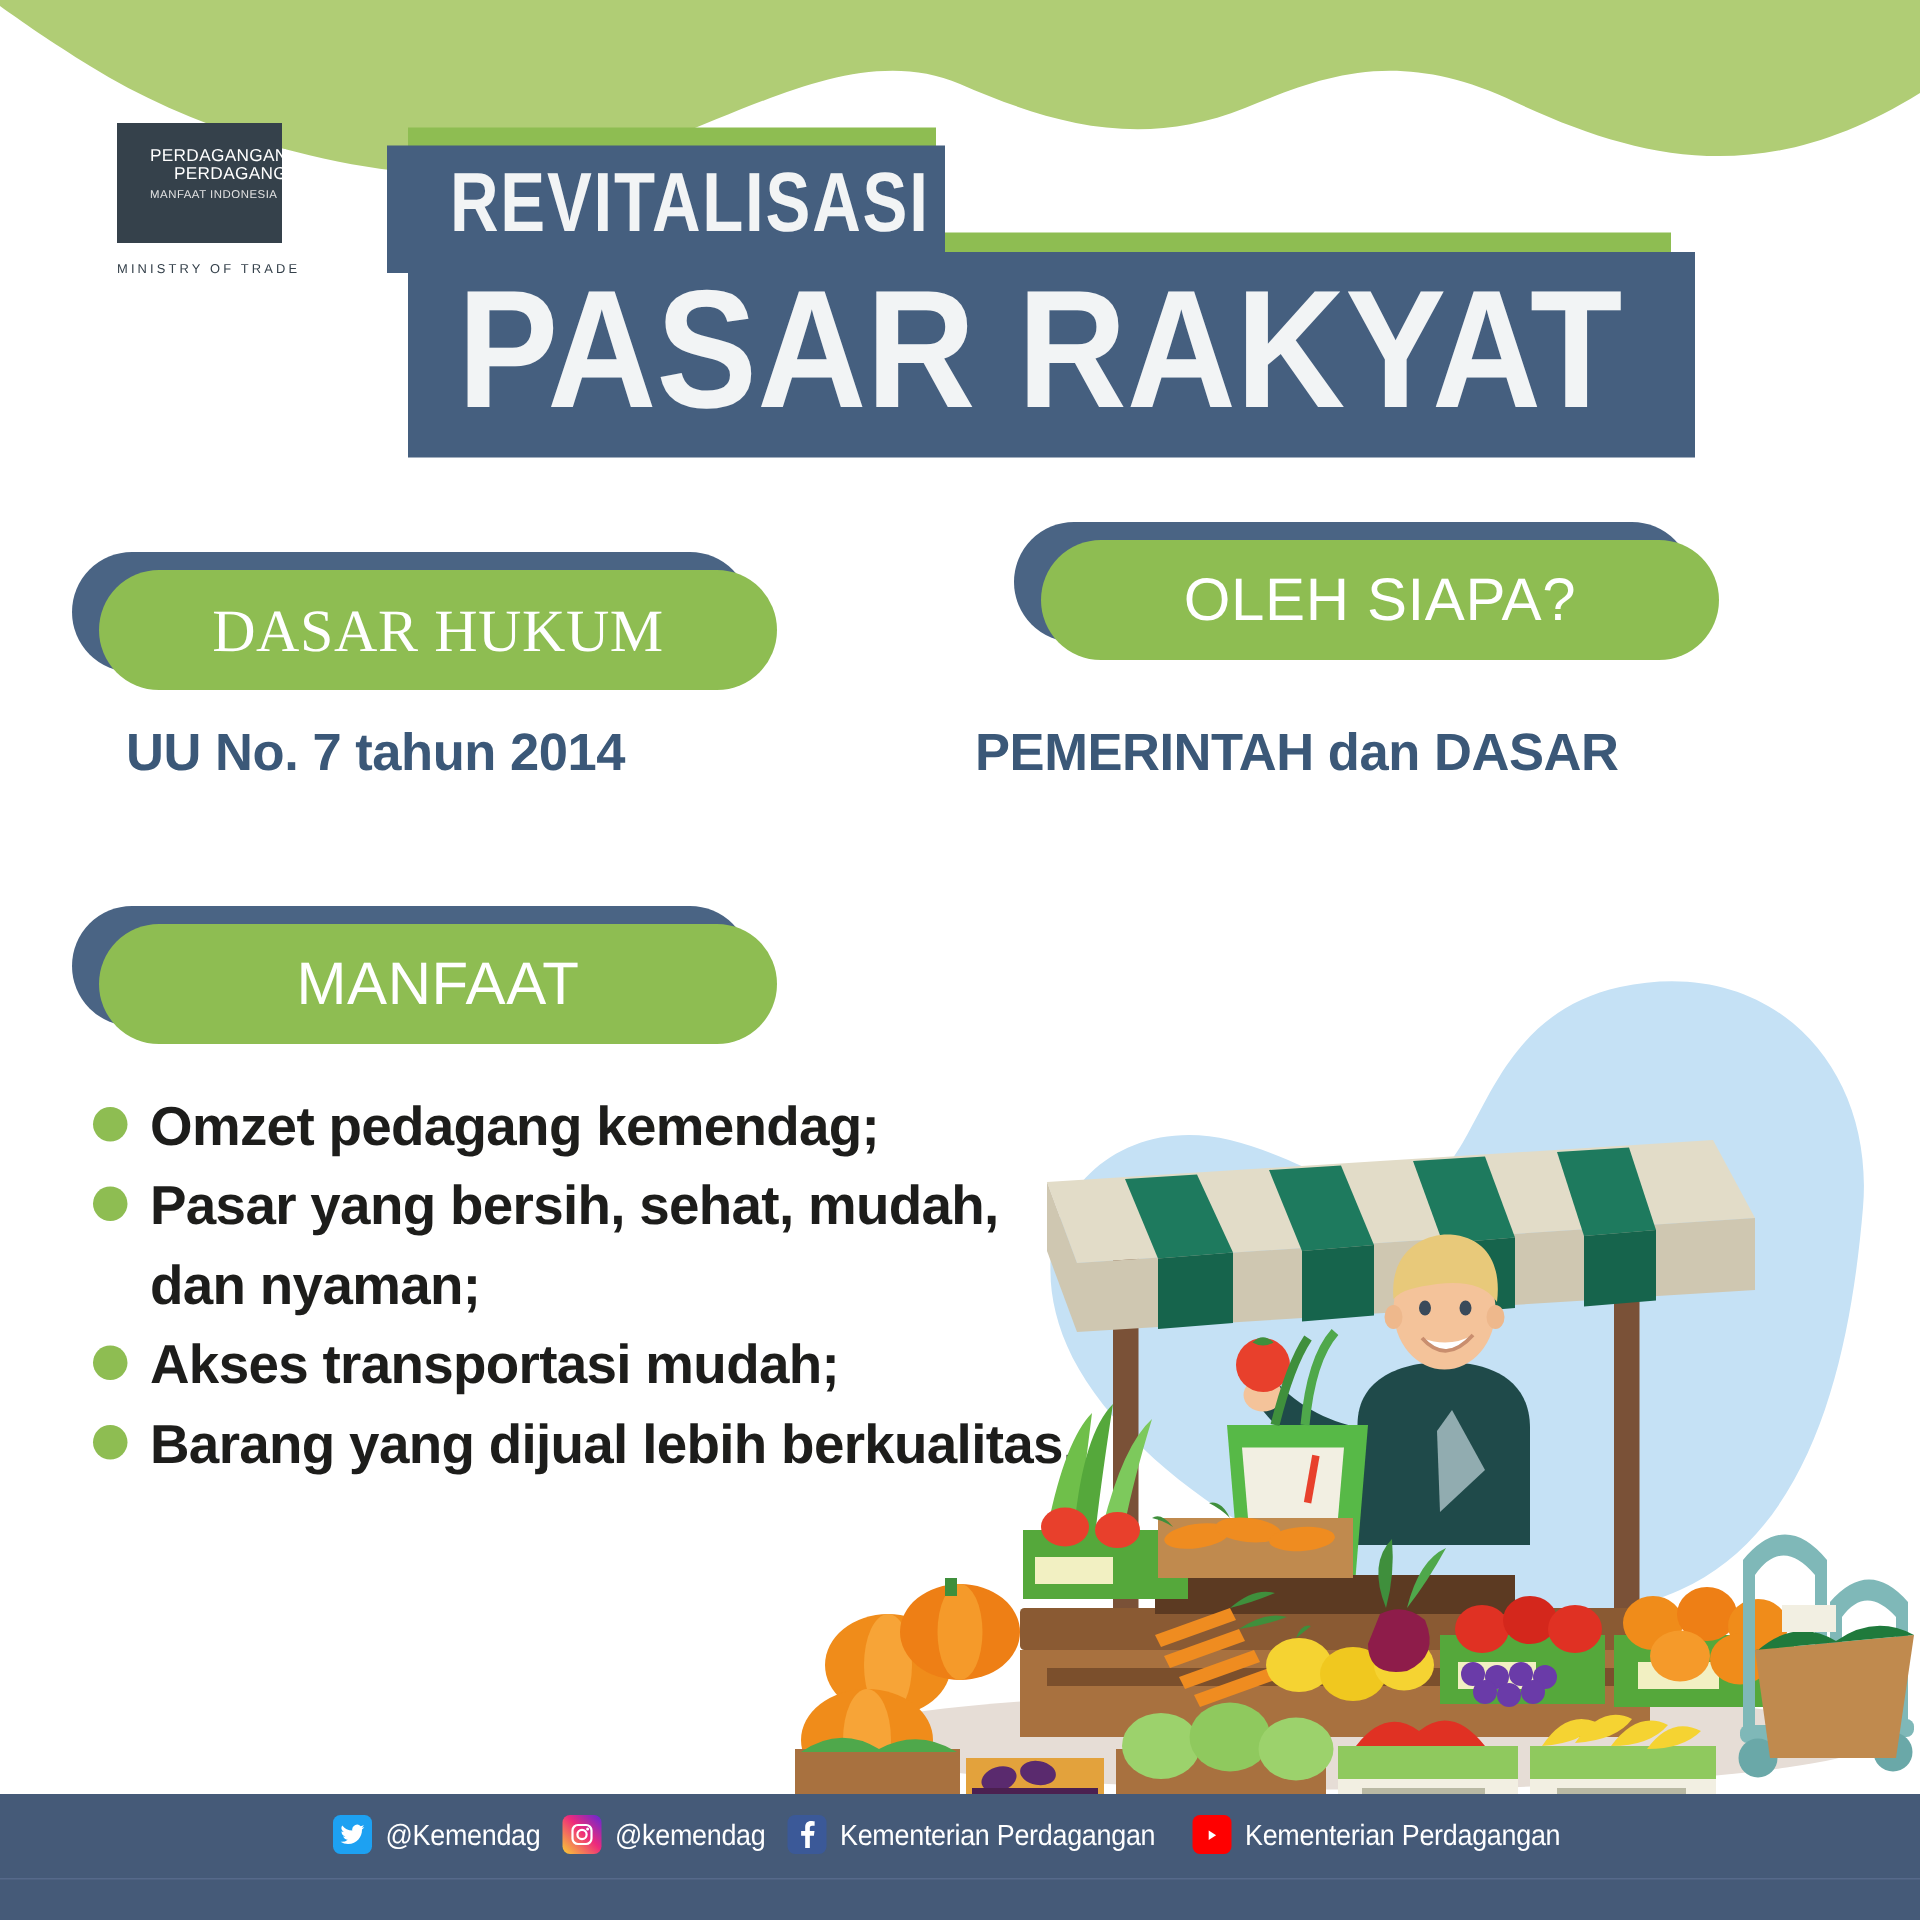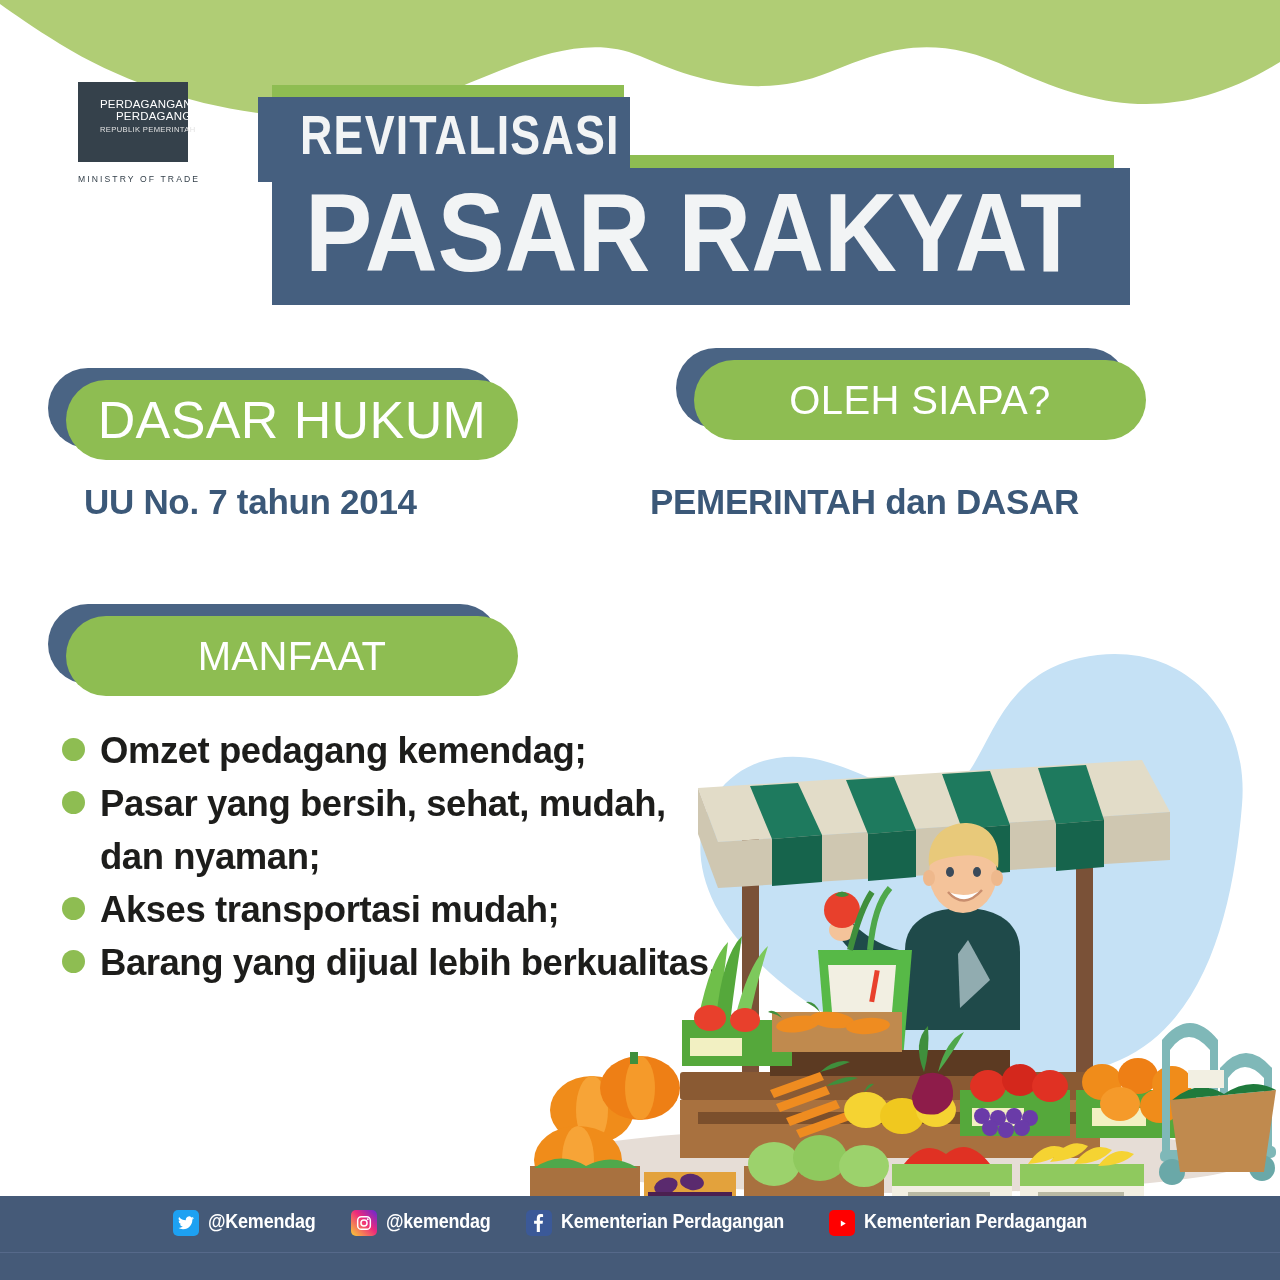--- a/index.html
+++ b/index.html
@@ -35,21 +35,21 @@
   
   .pill{position:absolute;}
   .pill .shadow{position:absolute;left:0;top:0;border-radius:999px;background:#4a6484;}
   .pill .face{position:absolute;left:18px;top:12px;border-radius:999px;background:#8ebd52;
               display:flex;align-items:center;justify-content:center;}
   .pill .face span{color:#ffffff;font-weight:400;letter-spacing:.4px;}
 
   #pill-dasar{left:48px;top:368px;width:470px;height:92px;}
   #pill-dasar .shadow{width:452px;height:80px;}
   #pill-dasar .face{width:452px;height:80px;}
-  #pill-dasar .face span{font-size:52px;}
+  #pill-dasar .face span{font-size:40px;font-family:Liberation Serif, serif;}
 
   #pill-oleh{left:676px;top:348px;width:470px;height:92px;}
   #pill-oleh .shadow{width:452px;height:80px;}
   #pill-oleh .face{width:452px;height:80px;}
   #pill-oleh .face span{font-size:40px;}
 
   #pill-manfaat{left:48px;top:604px;width:470px;height:76px;}
   #pill-manfaat .shadow{width:452px;height:80px;}
   #pill-manfaat .face{width:452px;height:80px;}
   #pill-manfaat .face span{font-size:40px;}
@@ -64,21 +64,21 @@
   .bdot{flex:0 0 auto;width:23px;height:23px;border-radius:50%;background:#8ebd52;margin-top:13px;margin-right:15px;}
   .bdot.invisible{background:transparent;}
   .btext{color:#1d1d1b;font-size:36.5px;line-height:51px;font-weight:700;letter-spacing:-.45px;white-space:nowrap;}
 
   
   .illus{position:absolute;left:520px;top:620px;width:760px;height:590px;}
 
   
   .footer{position:absolute;left:0;top:1196px;width:1280px;height:84px;background:#455a78;}
   .foot-inner{position:absolute;left:0;top:0;width:1280px;height:54px;display:flex;align-items:center;justify-content:center;gap:0px;}
-  .fitem{display:flex;align-items:flex-start;margin:0 13px;font-weight:bold;}
+  .fitem{display:flex;align-items:flex-end;margin:0 3px;}
   .ficon{width:26px;height:26px;border-radius:5px;display:flex;align-items:center;justify-content:center;margin-right:9px;flex:0 0 auto;}
   .ficon.tw{background:#1da1f2;}
   .ficon.ig{background:linear-gradient(45deg,#f9ce34,#ee2a7b 55%,#6228d7);}
   .ficon.fb{background:#3b5998;}
   .ficon.yt{background:#ff0000;}
   .flabel{color:#ffffff;font-size:19.5px;letter-spacing:-.2px;white-space:nowrap;transform:scaleX(.92);transform-origin:left center;}
   .foot-rule{position:absolute;left:0;top:56px;width:1280px;height:1px;background:#56698a;}
 </style>
 </head>
 <body>
@@ -88,21 +88,21 @@
   <svg class="wave" viewBox="0 0 1280 120" preserveAspectRatio="none">
     <path d="M0,0 L1280,0 L1280,62 C1180,124 1100,110 1010,68 C930,30 880,52 830,72
              C760,100 700,82 640,56 C560,22 470,96 380,112 C280,130 150,100 60,44
              C34,28 14,14 0,4 Z" fill="#b0cd75"></path>
   </svg>
 
   <div class="logo-wrap">
     <div class="logo-box"></div>
     <div class="logo-l1">PERDAGANGAN</div>
     <div class="logo-l2">PERDAGANGAN</div>
-    <div class="logo-l3">REPUBLIK PEMERINTAH</div>
+    <div class="logo-l3">MANFAAT INDONESIA</div>
     <div class="logo-mot">MINISTRY OF TRADE</div>
   </div>
 
   <div class="hd-greenbar-top"></div>
   <div class="hd-greenbar-right"></div>
   <div class="hd-blue-small"></div>
   <div class="hd-blue-big"></div>
   <div class="hd-revit">REVITALISASI</div>
   <div class="hd-pasar">PASAR RAKYAT</div>
 

